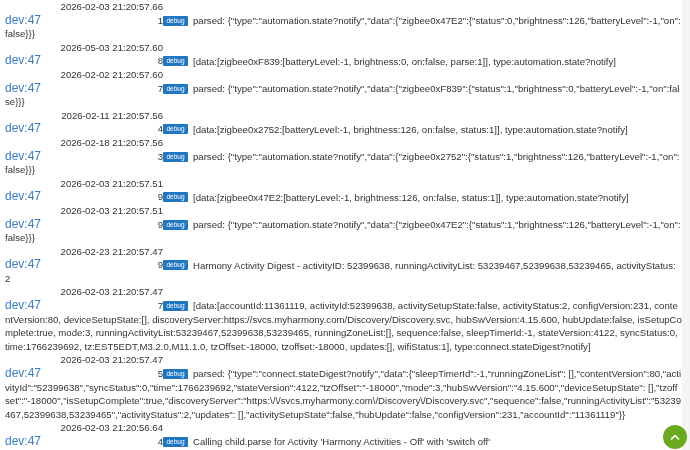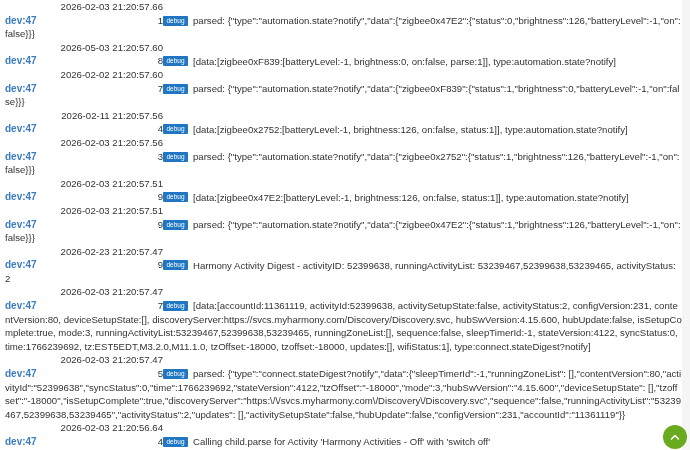--- a/index.html
+++ b/index.html
@@ -25,22 +25,21 @@
       padding: 0 0 0 5px;
       line-height: 13.6px;
       white-space: normal;
       word-break: break-all;
     }
     .row .src {
       display: inline-block;
       width: 51px;
       color: #3a7dbf;
       text-decoration: none;
-      font-size: 10px;
-      font-weight: bold;
+      font-size: 12px;
     }
     .row .ts {
       display: inline-block;
       width: 107px;
       color: #333;
       text-align: right;
     }
     .row .badge {
       display: inline-block;
       width: 25px;
@@ -65,21 +64,21 @@
     .top-button svg { width: 12px; height: 12px; }
   </style>
 </head>
 <body>
 
 <div class="log" id="log">
     <div class="row"><a class="src">dev:47</a><span class="ts">2026-02-03 21:20:57.661</span><span class="badge debug">debug</span><span class="msg">parsed: {"type":"automation.state?notify","data":{"zigbee0x47E2":{"status":0,"brightness":126,"batteryLevel":-1,"on":false}}}</span></div>
     <div class="row"><a class="src">dev:47</a><span class="ts">2026-05-03 21:20:57.608</span><span class="badge debug">debug</span><span class="msg">[data:[zigbee0xF839:[batteryLevel:-1, brightness:0, on:false, parse:1]], type:automation.state?notify]</span></div>
     <div class="row"><a class="src">dev:47</a><span class="ts">2026-02-02 21:20:57.607</span><span class="badge debug">debug</span><span class="msg">parsed: {"type":"automation.state?notify","data":{"zigbee0xF839":{"status":1,"brightness":0,"batteryLevel":-1,"on":false}}}</span></div>
     <div class="row"><a class="src">dev:47</a><span class="ts">2026-02-11 21:20:57.564</span><span class="badge debug">debug</span><span class="msg">[data:[zigbee0x2752:[batteryLevel:-1, brightness:126, on:false, status:1]], type:automation.state?notify]</span></div>
-    <div class="row"><a class="src">dev:47</a><span class="ts">2026-02-03 21:20:57.563</span><span class="badge debug">debug</span><span class="msg">parsed: {"type":"automation.state?notify","data":{"zigbee0x2752":{"status":1,"brightness":126,"batteryLevel":-1,"on":false}}}</span></div>
+    <div class="row"><a class="src">dev:47</a><span class="ts">2026-02-18 21:20:57.563</span><span class="badge debug">debug</span><span class="msg">parsed: {"type":"automation.state?notify","data":{"zigbee0x2752":{"status":1,"brightness":126,"batteryLevel":-1,"on":false}}}</span></div>
     <div class="row"><a class="src">dev:47</a><span class="ts">2026-02-03 21:20:57.519</span><span class="badge debug">debug</span><span class="msg">[data:[zigbee0x47E2:[batteryLevel:-1, brightness:126, on:false, status:1]], type:automation.state?notify]</span></div>
     <div class="row"><a class="src">dev:47</a><span class="ts">2026-02-03 21:20:57.519</span><span class="badge debug">debug</span><span class="msg">parsed: {"type":"automation.state?notify","data":{"zigbee0x47E2":{"status":1,"brightness":126,"batteryLevel":-1,"on":false}}}</span></div>
     <div class="row"><a class="src">dev:47</a><span class="ts">2026-02-23 21:20:57.479</span><span class="badge debug">debug</span><span class="msg">Harmony Activity Digest - activityID: 52399638, runningActivityList: 53239467,52399638,53239465, activityStatus: 2</span></div>
     <div class="row"><a class="src">dev:47</a><span class="ts">2026-02-03 21:20:57.477</span><span class="badge debug">debug</span><span class="msg">[data:[accountId:11361119, activityId:52399638, activitySetupState:false, activityStatus:2, configVersion:231, contentVersion:80, deviceSetupState:[], discoveryServer:https://svcs.myharmony.com/Discovery/Discovery.svc, hubSwVersion:4.15.600, hubUpdate:false, isSetupComplete:true, mode:3, runningActivityList:53239467,52399638,53239465, runningZoneList:[], sequence:false, sleepTimerId:-1, stateVersion:4122, syncStatus:0, time:1766239692, tz:EST5EDT,M3.2.0,M11.1.0, tzOffset:-18000, tzoffset:-18000, updates:[], wifiStatus:1], type:connect.stateDigest?notify]</span></div>
     <div class="row"><a class="src">dev:47</a><span class="ts">2026-02-03 21:20:57.475</span><span class="badge debug">debug</span><span class="msg">parsed: {"type":"connect.stateDigest?notify","data":{"sleepTimerId":-1,"runningZoneList": [],"contentVersion":80,"activityId":"52399638","syncStatus":0,"time":1766239692,"stateVersion":4122,"tzOffset":"-18000","mode":3,"hubSwVersion":"4.15.600","deviceSetupState": [],"tzoffset":"-18000","isSetupComplete":true,"discoveryServer":"https:\/\/svcs.myharmony.com\/Discovery\/Discovery.svc","sequence":false,"runningActivityList":"53239467,52399638,53239465","activityStatus":2,"updates": [],"activitySetupState":false,"hubUpdate":false,"configVersion":231,"accountId":"11361119"}}</span></div>
     <div class="row"><a class="src">dev:47</a><span class="ts">2026-02-03 21:20:56.644</span><span class="badge debug">debug</span><span class="msg">Calling child.parse for Activity 'Harmony Activities - Off' with 'switch off'</span></div>
   </div>
 <div class="scroll-strip"></div>
 
 <div class="top-button">

